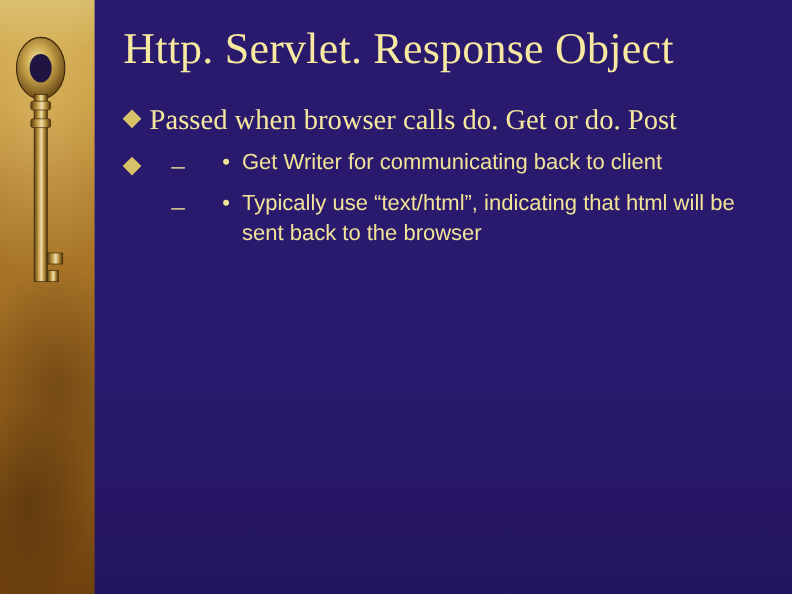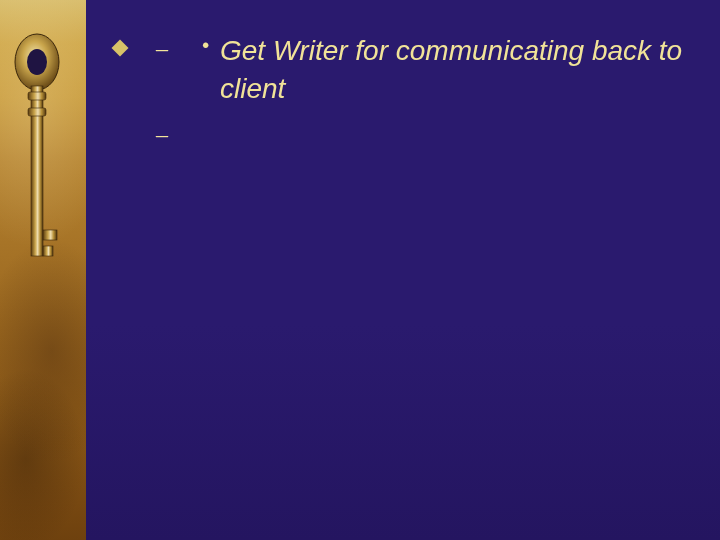--- a/index.html
+++ b/index.html
@@ -105,26 +105,25 @@
   }
   ul.sub2 {
     list-style: none;
     margin-top: 6px;
     margin-left: 24px;
     margin-bottom: 10px;
   }
   ul.sub2 > li {
     position: relative;
     padding-left: 18px;
-    font-size: 28px;
+    font-size: 20px;
     font-family: Arial, Helvetica, sans-serif;
     line-height: 1.35;
     color: #f1e398;
     margin-bottom: 4px;
-    font-style: italic;
   }
   ul.sub2 > li::before {
     content: "•";
     position: absolute;
     left: 0;
     top: 0;
     color: #f1e398;
     font-size: 20px;
   }
 </style>
@@ -152,31 +151,40 @@
       <ellipse cx="25" cy="32" rx="10" ry="13" fill="#1f1442"></ellipse>
       <rect x="19" y="56" width="12" height="170" fill="url(#shaft)" stroke="#3a260a" stroke-width="0.6"></rect>
       <rect x="16" y="62" width="18" height="8" rx="2" fill="url(#shaft)" stroke="#3a260a" stroke-width="0.6"></rect>
       <rect x="16" y="78" width="18" height="8" rx="2" fill="url(#shaft)" stroke="#3a260a" stroke-width="0.6"></rect>
       <rect x="31" y="200" width="14" height="10" fill="url(#shaft)" stroke="#3a260a" stroke-width="0.6"></rect>
       <rect x="31" y="216" width="10" height="10" fill="url(#shaft)" stroke="#3a260a" stroke-width="0.6"></rect>
     </svg>
   </div>
 
   <div class="content">
+    <h1 class="title">Http. Servlet. Response Object</h1>
 
     <ul class="top">
+      <li>
+        <span>Passed when browser calls do. Get or do. Post</span>
+      </li>
       <li>
 
         <ul class="sub">
           <li>
             <ul class="sub2">
               <li>
                 <span>Get Writer for communicating back to client</span>
               </li>
             </ul>
           </li>
           <li>
+            <ul class="sub2">
+              <li>
+                <span>Typically use “text/html”, indicating that html will be sent back to the browser</span>
+              </li>
+            </ul>
           </li>
         </ul>
       </li>
     </ul>
   </div>
 </div>
 
 </body></html>

